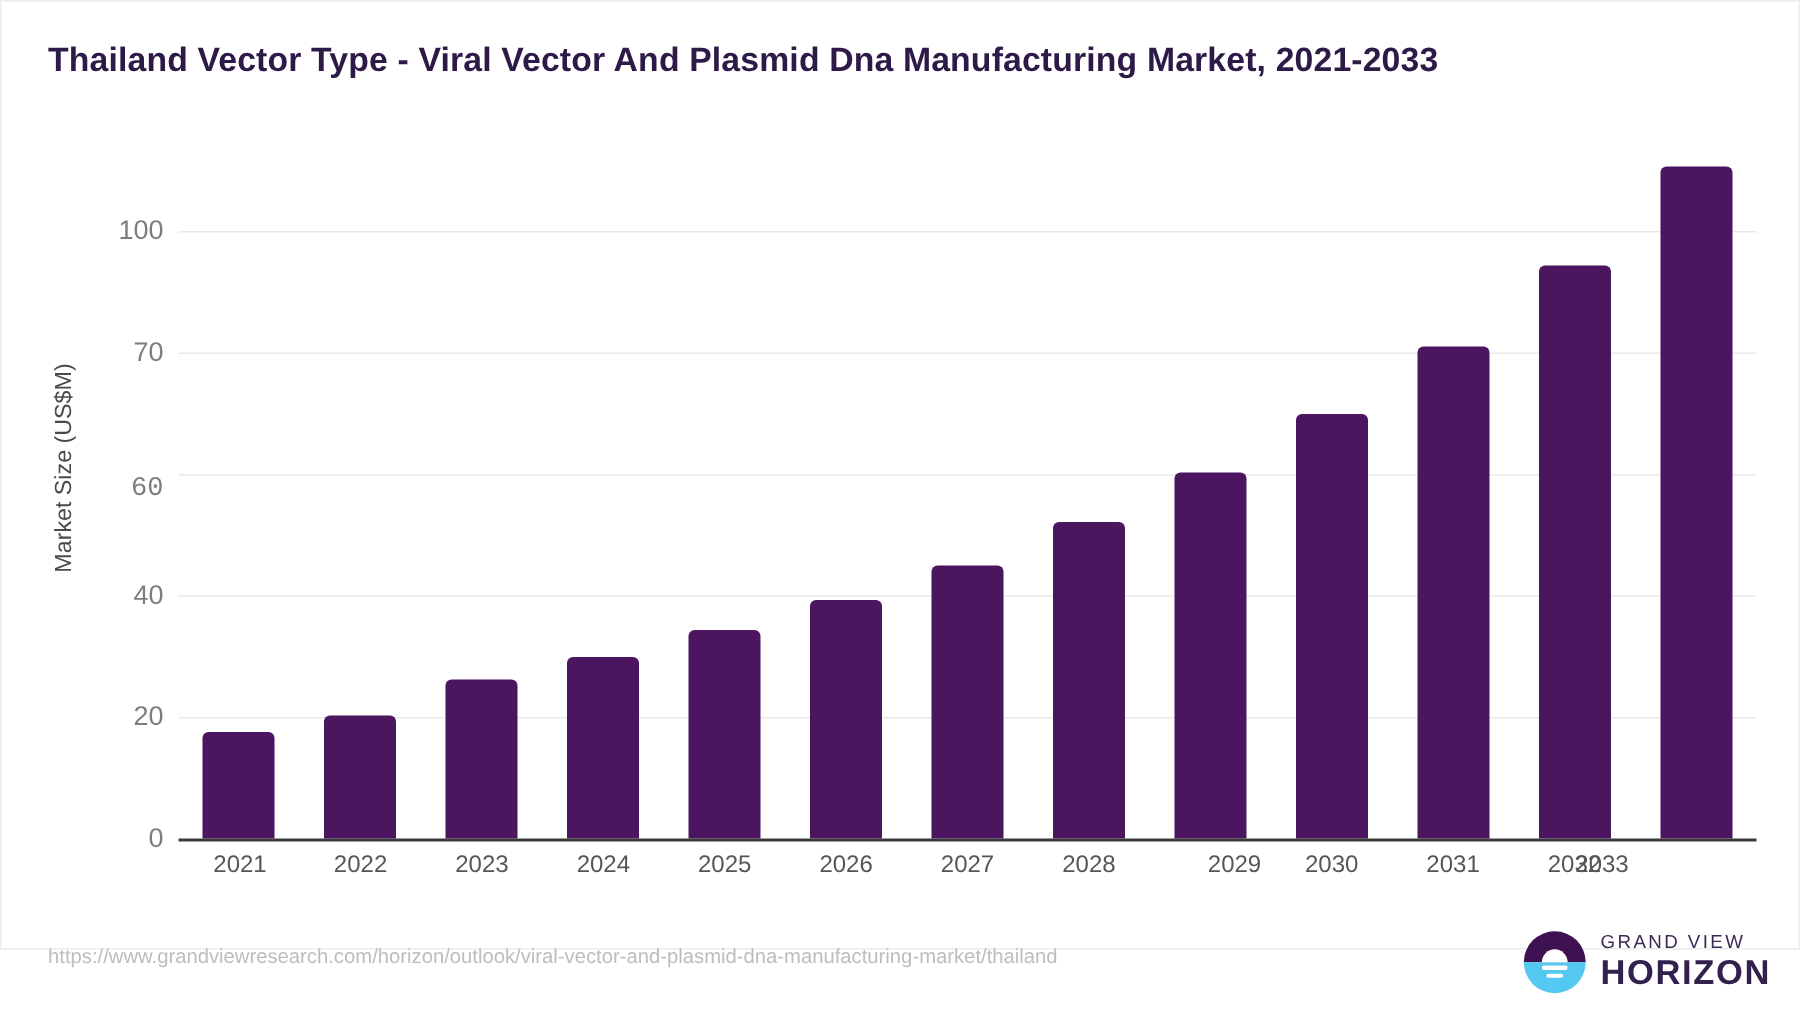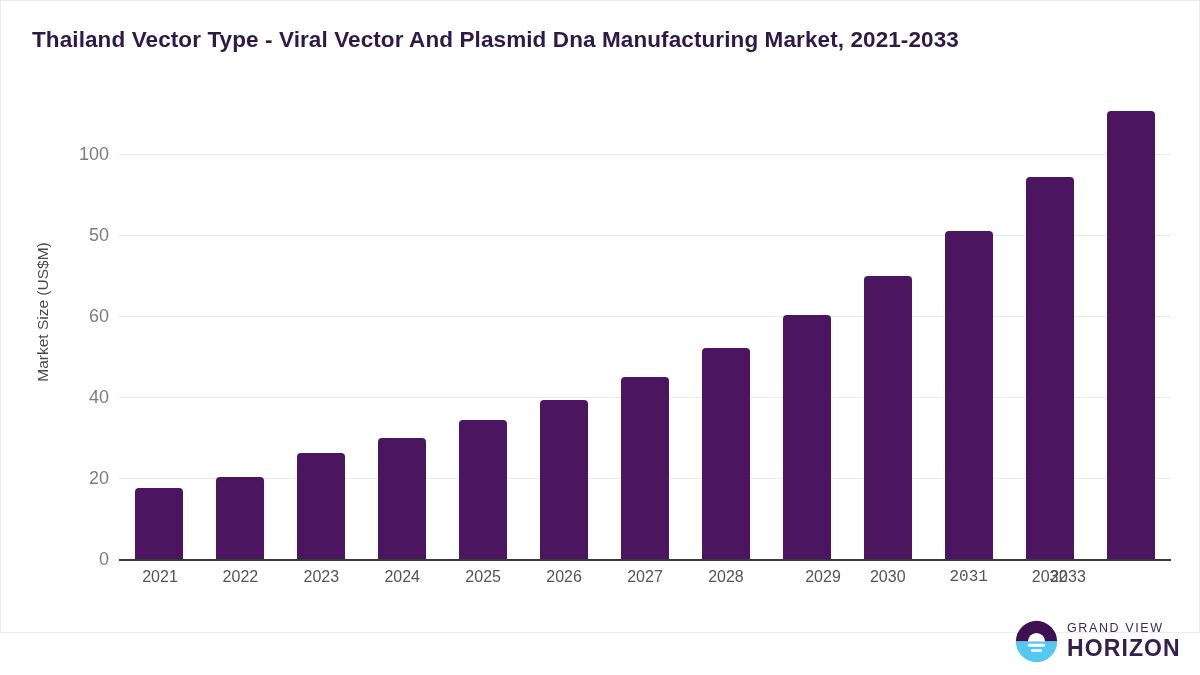--- a/index.html
+++ b/index.html
@@ -160,22 +160,22 @@
         <div class="gridline" style="top: 396px;"></div>
         <div class="gridline" style="top: 315px;"></div>
         <div class="gridline" style="top: 234px;"></div>
         <div class="gridline" style="top: 153px;"></div>
       </div>
 
     <div id="y-tick-labels">
         <div class="y-tick-label" style="top: 558px;">0</div>
         <div class="y-tick-label" style="top: 477px;">20</div>
         <div class="y-tick-label" style="top: 396px;">40</div>
-        <div class="y-tick-label" style="top: 315px;">60</div>
-        <div class="y-tick-label" style="top: 234px;">50</div>
+        <div class="y-tick-label" style="top: 325px; font-family: Liberation Mono, monospace;">60</div>
+        <div class="y-tick-label" style="top: 234px;">70</div>
         <div class="y-tick-label" style="top: 153px;">100</div>
       </div>
 
     <div id="bars">
         <div class="bar" title="2021: 17.5" style="left: 134.462px; top: 487.125px; height: 70.875px; background: rgb(75, 21, 96);"></div>
         <div class="bar" title="2022: 20.3" style="left: 215.385px; top: 475.785px; height: 82.215px; background: rgb(75, 21, 96);"></div>
         <div class="bar" title="2023: 26.2" style="left: 296.308px; top: 451.89px; height: 106.11px; background: rgb(75, 21, 96);"></div>
         <div class="bar" title="2024: 29.9" style="left: 377.231px; top: 436.905px; height: 121.095px; background: rgb(75, 21, 96);"></div>
         <div class="bar" title="2025: 34.2" style="left: 458.154px; top: 419.49px; height: 138.51px; background: rgb(75, 21, 96);"></div>
         <div class="bar" title="2026: 39.2" style="left: 539.077px; top: 399.24px; height: 158.76px; background: rgb(75, 21, 96);"></div>
@@ -194,27 +194,28 @@
         <div class="x-tick-label" style="left: 114px;">2021</div>
         <div class="x-tick-label" style="left: 194.385px;">2022</div>
         <div class="x-tick-label" style="left: 275.308px;">2023</div>
         <div class="x-tick-label" style="left: 356.231px;">2024</div>
         <div class="x-tick-label" style="left: 437.154px;">2025</div>
         <div class="x-tick-label" style="left: 518.077px;">2026</div>
         <div class="x-tick-label" style="left: 599px;">2027</div>
         <div class="x-tick-label" style="left: 679.923px;">2028</div>
         <div class="x-tick-label" style="left: 777px;">2029</div>
         <div class="x-tick-label" style="left: 841.769px;">2030</div>
-        <div class="x-tick-label" style="left: 922.692px; font-family: Liberation Mono, monospace;">2031</div>
+        <div class="x-tick-label" style="left: 922.692px;">2031</div>
         <div class="x-tick-label" style="left: 1003.62px;">2032</div>
         <div class="x-tick-label" style="left: 1022px;">2033</div>
       </div>
 
   </div>
 
+  <div id="source-url">https://www.grandviewresearch.com/horizon/outlook/viral-vector-and-plasmid-dna-manufacturing-market/thailand</div>
 
   <div id="brand-logo">
     <svg id="logo-mark" viewBox="0 0 100 100">
       <defs>
         <clipPath id="circ">
             <circle cx="50" cy="50" r="48"></circle>
           </clipPath>
       </defs>
       <g clip-path="url(#circ)">
         <rect x="0" y="0" width="100" height="50" fill="#3d1152"></rect>

